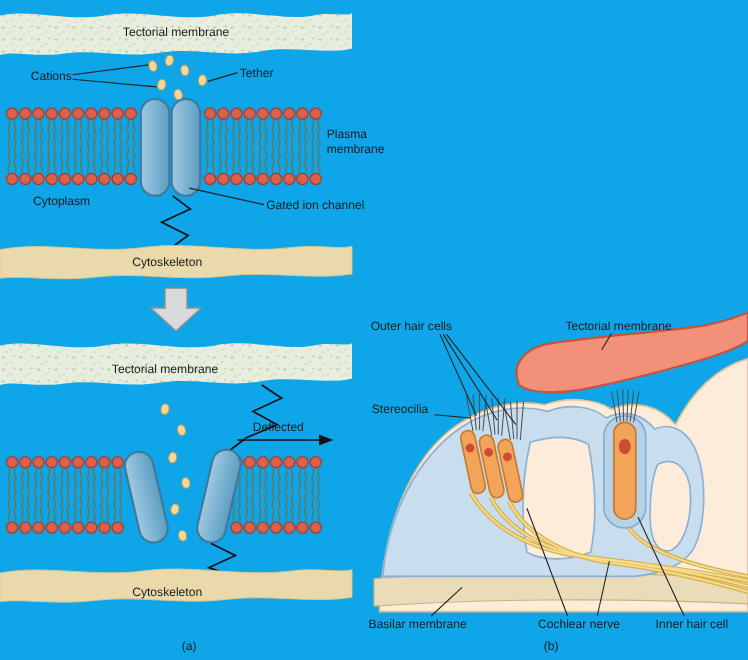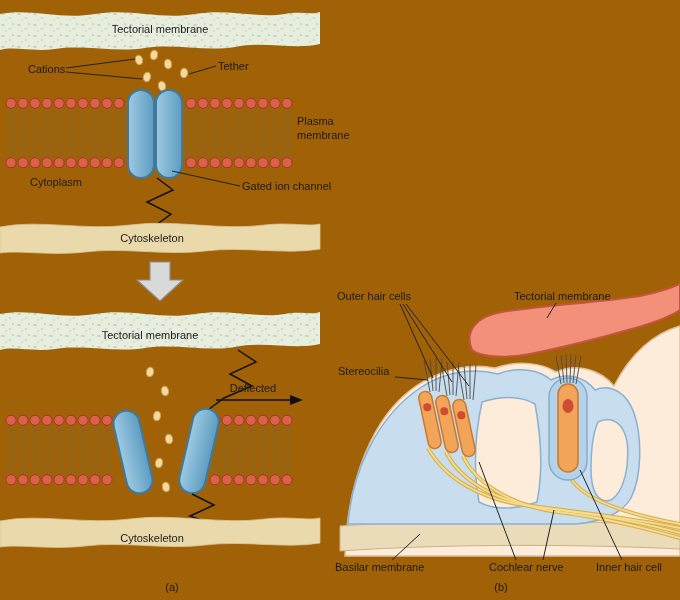--- a/index.html
+++ b/index.html
@@ -1,16 +1,16 @@
 <!DOCTYPE html>
 <html><head>
 <meta charset="utf-8">
 <style>
   html,body{margin:0;padding:0;background:#ffffff;}
-  .fig{position:relative;width:680px;height:600px;background:#a16207;overflow:hidden;
+  .fig{position:relative;width:680px;height:600px;background:#0ea5e9;overflow:hidden;
        font-family:"Liberation Sans",sans-serif;}
   svg{display:block;}
   svg text{font-family:"Liberation Sans",sans-serif;font-size:11px;fill:#1b1b1b;}
   svg text.cap{font-size:11px;}
 </style>
 </head>
 <body>
 
 <div class="fig">
 <svg width="680" height="600" viewBox="0 0 680 600">

